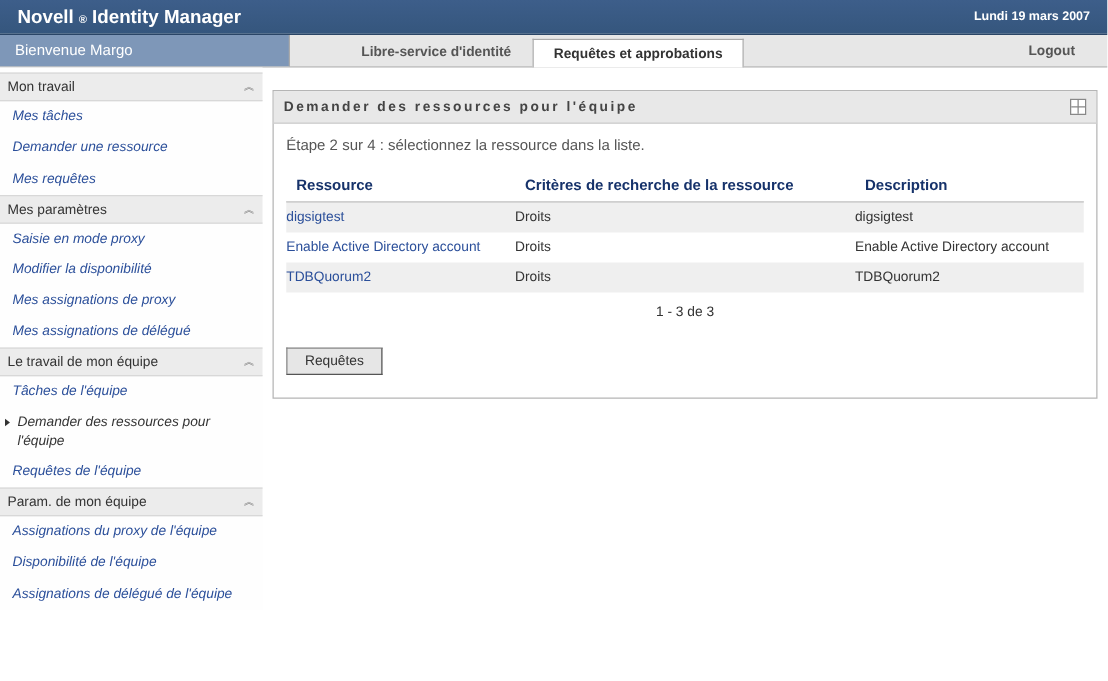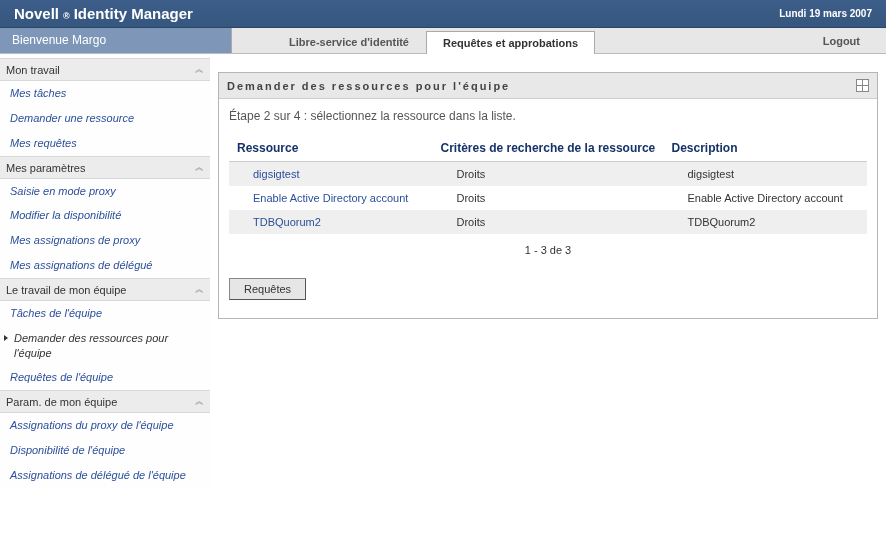--- a/index.html
+++ b/index.html
@@ -152,21 +152,21 @@
   }
   table.res th {
     text-align: left;
     color: #16326a;
     font-weight: bold;
     font-size: 12px;
     padding: 6px 8px;
     border-bottom: 1px solid #ccc;
   }
   table.res td {
-    padding: 6px 24px;
+    padding: 6px 0;
     color: #333;
   }
   table.res tr.odd td { background: #efefef; }
   table.res td.link { color: #2b4f9a; cursor: pointer; }
   .pager { text-align: center; padding: 10px 0 4px; color: #333; font-size: 11px; }
   .btn {
     margin-top: 18px;
     display: inline-block;
     border: 1px solid #888;
     border-right-color: #555;

